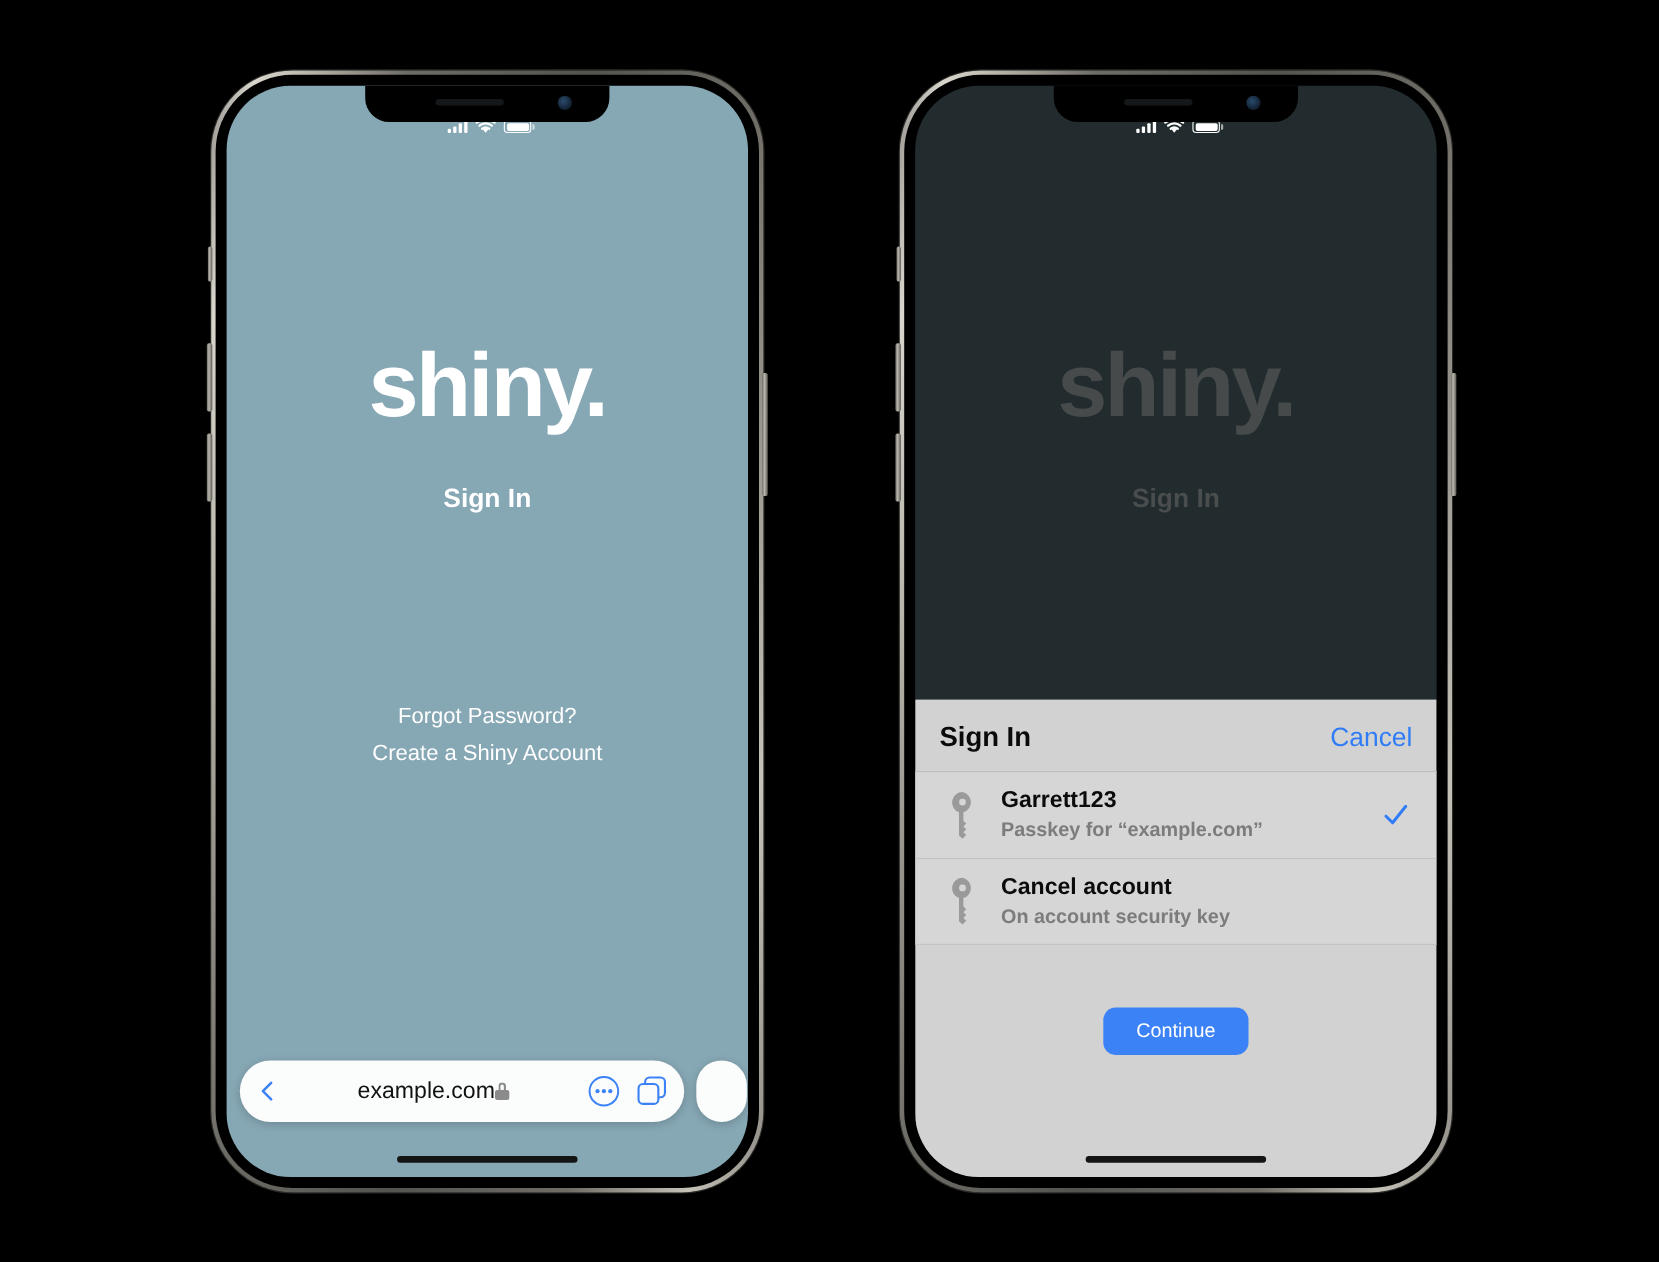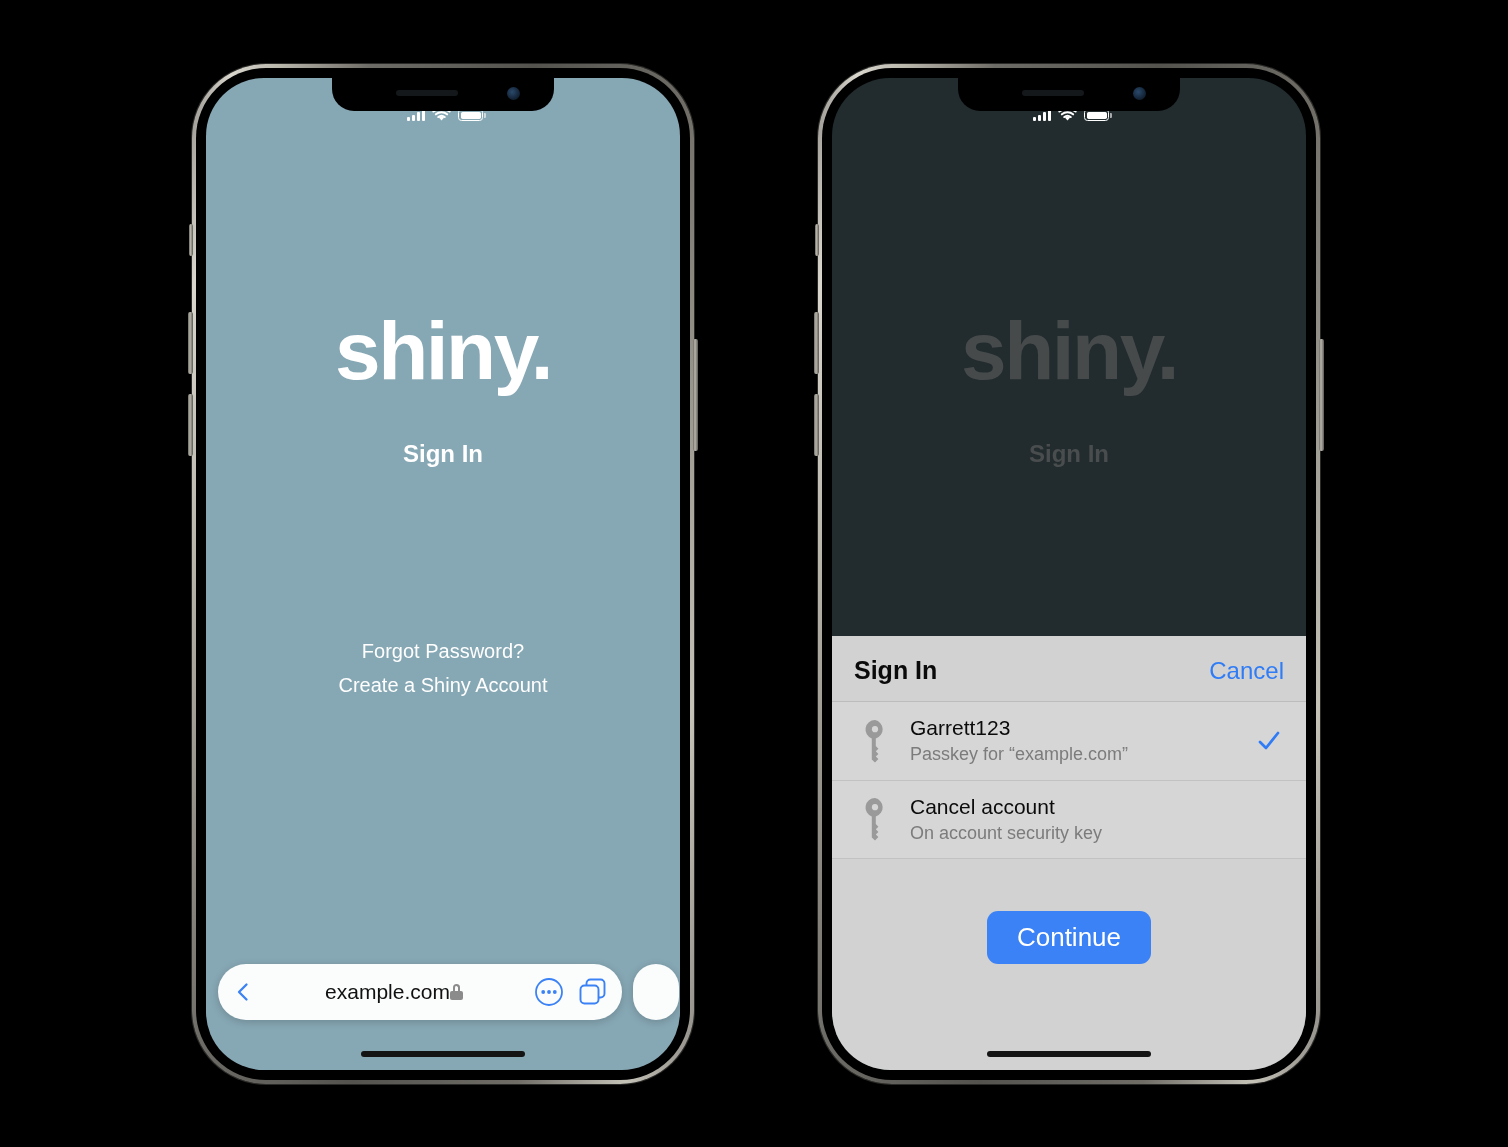--- a/index.html
+++ b/index.html
@@ -137,28 +137,28 @@
     font-size:19.5px; line-height:1.32; color:#111;
   }
   .sheet-rows { border-top:1px solid #bdbdbd; background:#d6d6d6; }
   .row {
     display:flex; align-items:center; gap:18px;
     padding:13px 24px 13px 26px; min-height:72px;
     border-bottom:1px solid #c2c2c2;
   }
   .row:last-child { border-bottom:1px solid #c2c2c2; }
   .key-icon { width:34px; height:46px; flex:0 0 auto; }
-  .row-text { flex:1; min-width:0; }
+  .row-text { flex:1; min-width:0;font-weight:bold; }
   .row-title { font-size:21px; color:#0b0b0b; line-height:1.25; }
   .row-sub { font-size:18px; color:#7c7c7c; line-height:1.3; margin-top:2px; }
   .check { width:26px; height:26px; flex:0 0 auto; }
   .sheet-foot { flex:1; display:flex; align-items:center; justify-content:center; padding-bottom:54px; }
   .continue-btn {
     background:#3b82f6; color:#fff; border:none; border-radius:11px;
-    font-family:inherit; font-size:26px; padding:11px 30px; cursor:pointer;
+    font-family:inherit; font-size:18px; padding:11px 30px; cursor:pointer;
   }
 
   
   .home-bar {
     position:absolute; left:50%; transform:translateX(-50%); bottom:13px;
     width:164px; height:6px; border-radius:3px; background:#141414; z-index:30;
   }
 </style>
 </head>
 <body>

